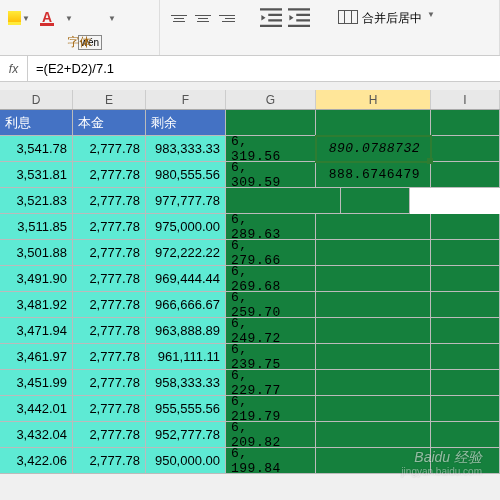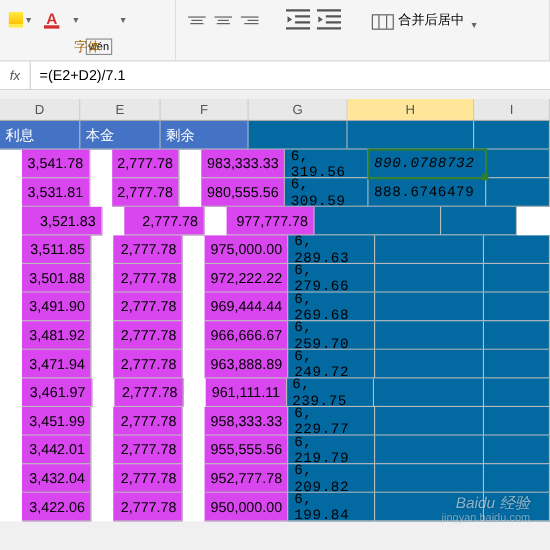--- a/index.html
+++ b/index.html
@@ -11,42 +11,42 @@
 .icon-btn { display: inline-flex; align-items: center; justify-content: center; width: 22px; height: 22px; cursor: pointer; }
 .dd { font-size: 8px; color: #666; margin-left: 1px; }
 .fill-icon { width: 14px; height: 14px; background: linear-gradient(#ffeb3b, #ffc107); border-bottom: 3px solid #ffeb3b; }
 .font-color-icon { display: flex; flex-direction: column; align-items: center; }
 .font-A { font-weight: bold; font-size: 14px; color: #d32f2f; line-height: 12px; }
 .font-bar { width: 14px; height: 3px; background: #d32f2f; }
 .wen-icon { font-size: 10px; border: 1px solid #888; padding: 1px 2px; margin-top: 48px; }
 .align-btns { display: grid; grid-template-columns: repeat(3, 22px); gap: 2px; }
 .align-icon { display: flex; flex-direction: column; gap: 2px; padding: 3px; }
 .align-line { height: 1px; background: #555; }
-.merge-btn { display: flex; align-items: flex-end; gap: 4px; padding: 2px 4px; }
+.merge-btn { display: flex; align-items: flex-start; gap: 4px; padding: 2px 4px; }
 .merge-glyph { width: 20px; height: 14px; border: 1px solid #555; display: flex; }
 .merge-glyph div { flex: 1; border-right: 1px solid #555; }
 .merge-glyph div:last-child { border: none; }
 .formula-bar { display: flex; align-items: center; background: #fff; border-bottom: 1px solid #ccc; height: 26px; }
 .fx-label { width: 28px; text-align: center; font-style: italic; color: #555; border-right: 1px solid #ccc; height: 100%; display: flex; align-items: center; justify-content: center; }
 .formula-input { flex: 1; padding: 0 8px; font-size: 13px; height: 100%; display: flex; align-items: center; }
 .sheet { background: #fff; }
 .col-headers { display: flex; background: #e8e8e8; border-bottom: 1px solid #aaa; height: 20px; }
 .col-h { border-right: 1px solid #ccc; text-align: center; font-size: 12px; color: #555; display: flex; align-items: center; justify-content: center; }
 .col-h.active { background: #ffe699; }
 .w-d { width: 73px; }
 .w-e { width: 73px; }
 .w-f { width: 80px; }
 .w-g { width: 90px; }
 .w-h { width: 115px; }
 .w-i { width: 69px; }
 .row { display: flex; height: 26px; }
 .cell { border-right: 1px solid #bbb; border-bottom: 1px solid #bbb; padding: 0 5px; display: flex; align-items: center; justify-content: flex-end; font-size: 13px; font-family: Arial; }
 .hdr-cell { background: #4472c4; color: #fff; font-weight: normal; justify-content: flex-start; font-family: "Microsoft YaHei"; }
-.yellow { background: #d946ef; margin-left: 20px; }
-.green { background: #0369a1; }
+.yellow { background: #5eead4; }
+.green { background: #15803d; }
 .gnum { font-family: "Courier New", monospace; letter-spacing: 0.5px; justify-content: flex-end; padding-right: 10px; }
 .selected { outline: 2px solid #2e7d32; outline-offset: -1px; position: relative; font-style: italic; }
 .selected::after { content: ''; position: absolute; right: -3px; bottom: -3px; width: 6px; height: 6px; background: #2e7d32; }
 .watermark { position: absolute; bottom: 22px; right: 18px; color: rgba(255,255,255,0.55); font-size: 14px; font-style: italic; pointer-events: none; text-shadow: 0 0 2px rgba(0,0,0,0.3); text-align: right; line-height: 1.2; }
 .watermark .wm2 { font-size: 10px; font-style: normal; opacity: 0.8; }
 </style>
 </head>
 <body>
 
 <div class="ribbon">

